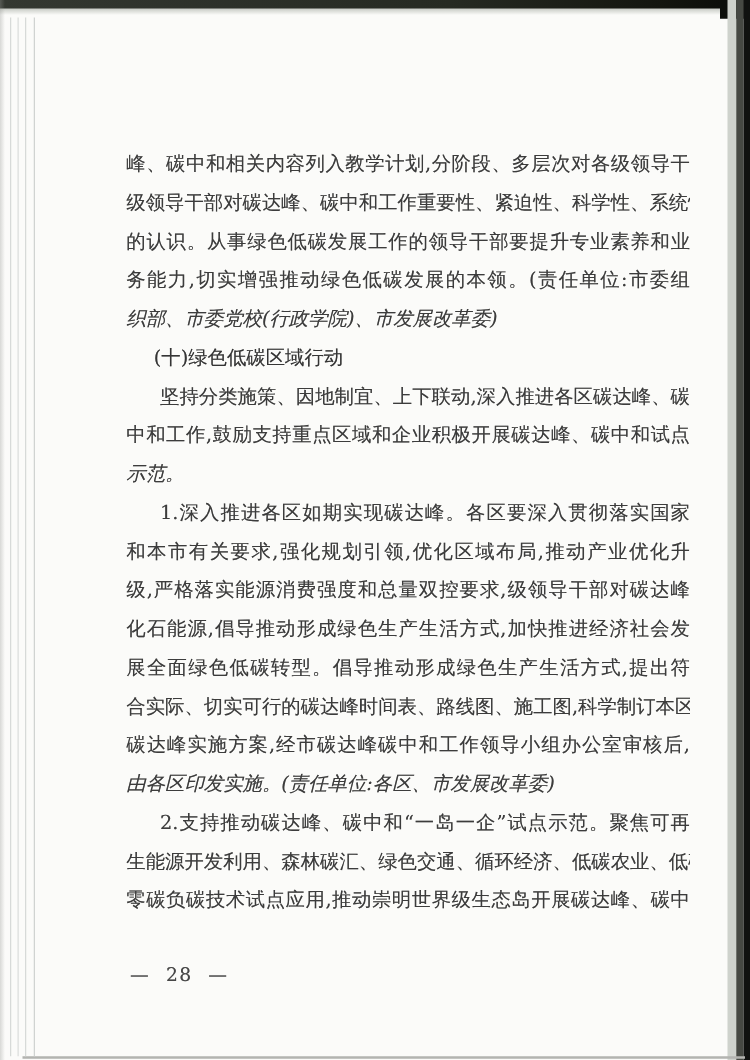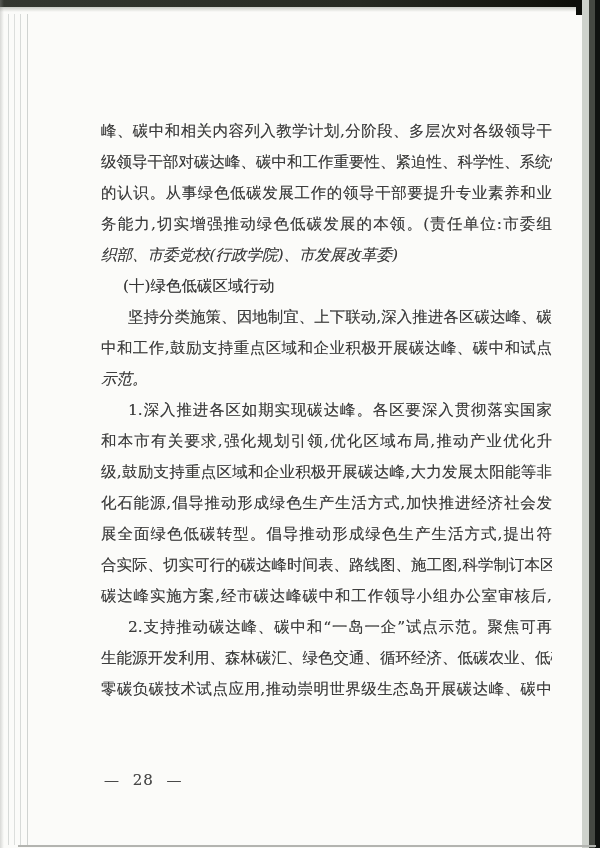--- a/index.html
+++ b/index.html
@@ -107,23 +107,24 @@
   <div class="ln">级领导干部对碳达峰、碳中和工作重要性、紧迫性、科学性、系统性</div>
   <div class="ln">的认识。从事绿色低碳发展工作的领导干部要提升专业素养和业</div>
   <div class="ln">务能力,切实增强推动绿色低碳发展的本领。(责任单位:市委组</div>
   <div class="ln short">织部、市委党校(行政学院)、市发展改革委)</div>
   <div class="ln heading">(十)绿色低碳区域行动</div>
   <div class="ln indent">坚持分类施策、因地制宜、上下联动,深入推进各区碳达峰、碳</div>
   <div class="ln">中和工作,鼓励支持重点区域和企业积极开展碳达峰、碳中和试点</div>
   <div class="ln short">示范。</div>
   <div class="ln indent">1.深入推进各区如期实现碳达峰。各区要深入贯彻落实国家</div>
   <div class="ln">和本市有关要求,强化规划引领,优化区域布局,推动产业优化升</div>
-  <div class="ln">级,鼓励支持重点区域和企业积极开展碳达峰,大力发展太阳能等非</div>
+  <div class="ln">级,严格落实能源消费强度和总量双控要求,级领导干部对碳达峰</div>
   <div class="ln">化石能源,倡导推动形成绿色生产生活方式,加快推进经济社会发</div>
   <div class="ln">展全面绿色低碳转型。倡导推动形成绿色生产生活方式,提出符</div>
   <div class="ln">合实际、切实可行的碳达峰时间表、路线图、施工图,科学制订本区</div>
   <div class="ln">碳达峰实施方案,经市碳达峰碳中和工作领导小组办公室审核后,</div>
+  <div class="ln short">由各区印发实施。(责任单位:各区、市发展改革委)</div>
   <div class="ln indent">2.支持推动碳达峰、碳中和“一岛一企”试点示范。聚焦可再</div>
   <div class="ln">生能源开发利用、森林碳汇、绿色交通、循环经济、低碳农业、低碳</div>
   <div class="ln">零碳负碳技术试点应用,推动崇明世界级生态岛开展碳达峰、碳中</div>
 </div>
 
 <div class="page-number">— 28 —</div>
 
 </body></html>

